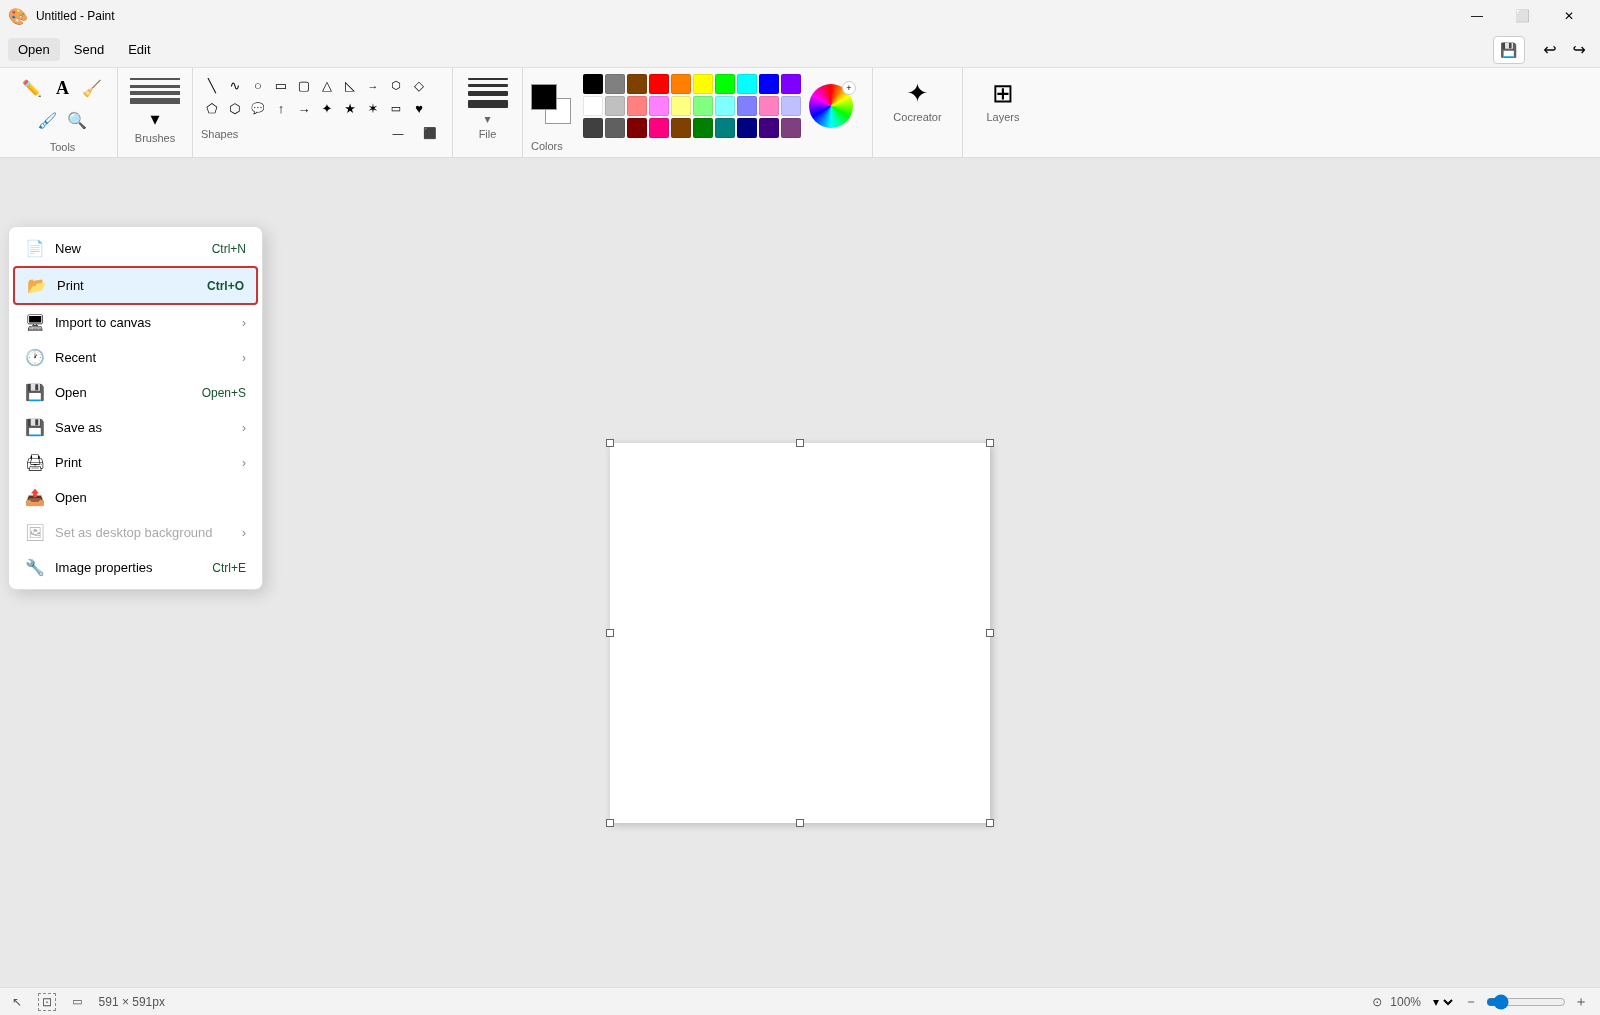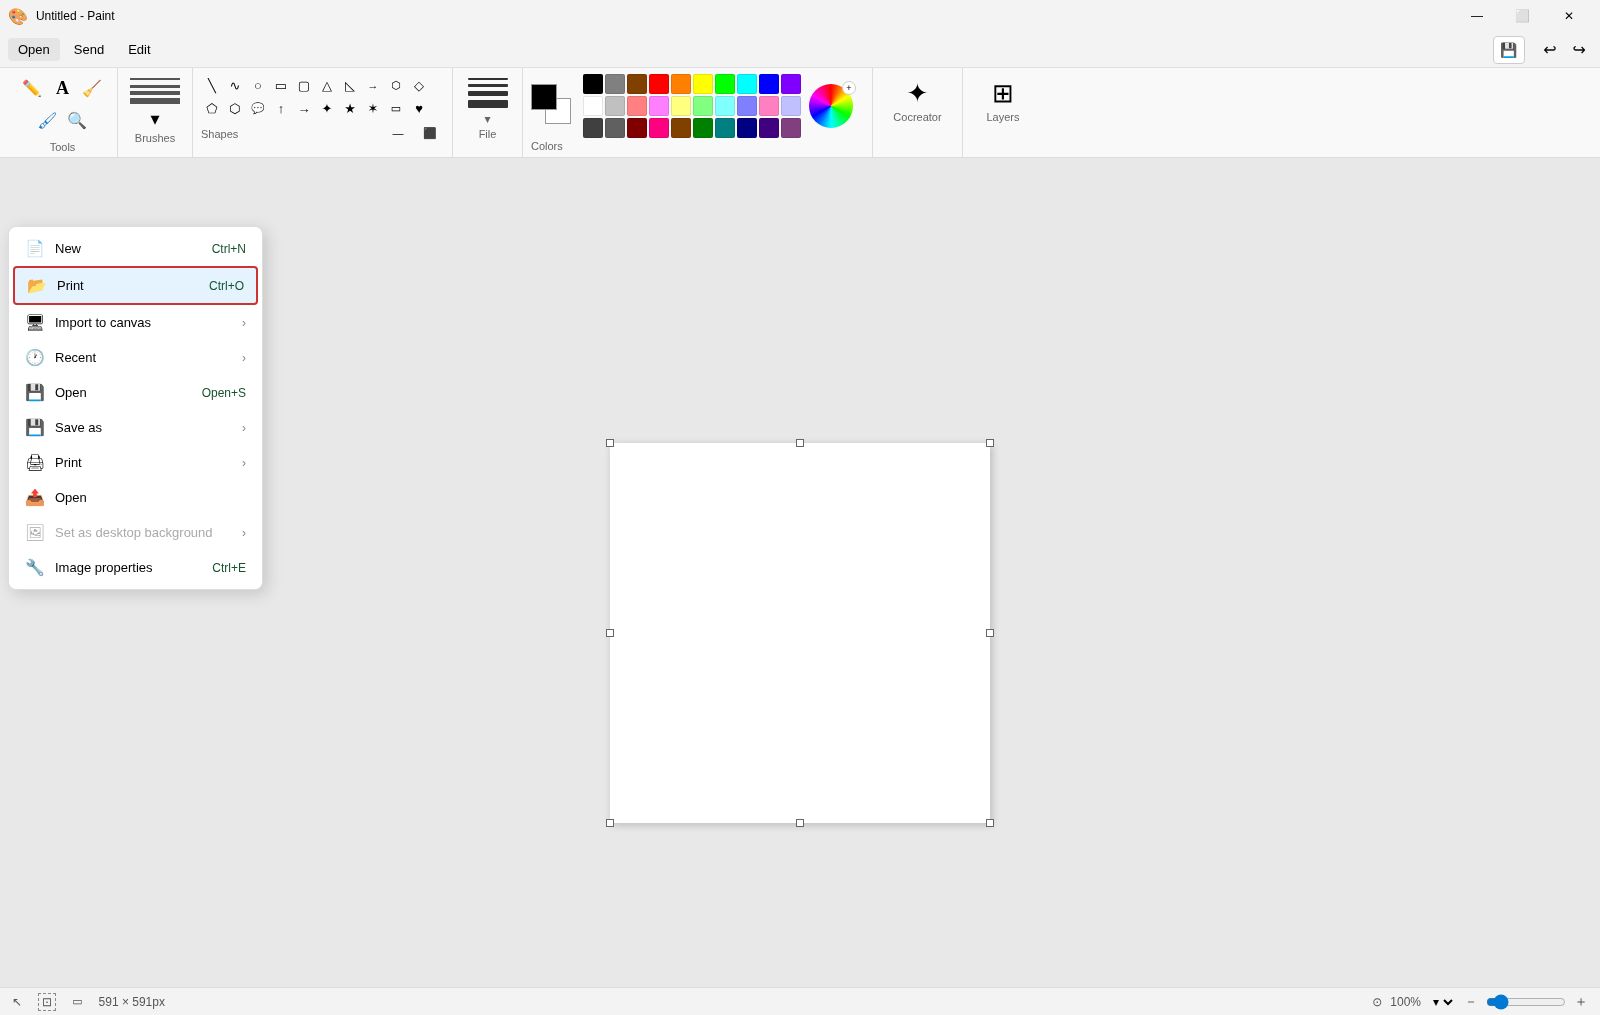--- a/index.html
+++ b/index.html
@@ -417,21 +417,21 @@
           </div>
           <div style="display: flex; gap: 8px; align-items: center;">
             <span class="dd-shortcut">Ctrl+N</span>
           </div>
         </div>
         <div class="dd-item highlighted">
           <div class="dd-item-left">
             <span class="dd-icon">📂</span>
             <span>Print</span>
           </div>
-          <div style="display: flex; gap: 8px; align-items: flex-end;">
+          <div style="display: flex; gap: 8px; align-items: flex-end; font-weight: bold;">
             <span class="dd-shortcut">Ctrl+O</span>
           </div>
         </div>
         <div class="dd-item">
           <div class="dd-item-left">
             <span class="dd-icon">🖥</span>
             <span>Import to canvas</span>
           </div>
           <div style="display: flex; gap: 8px; align-items: center;">
             <span class="dd-arrow">›</span>

